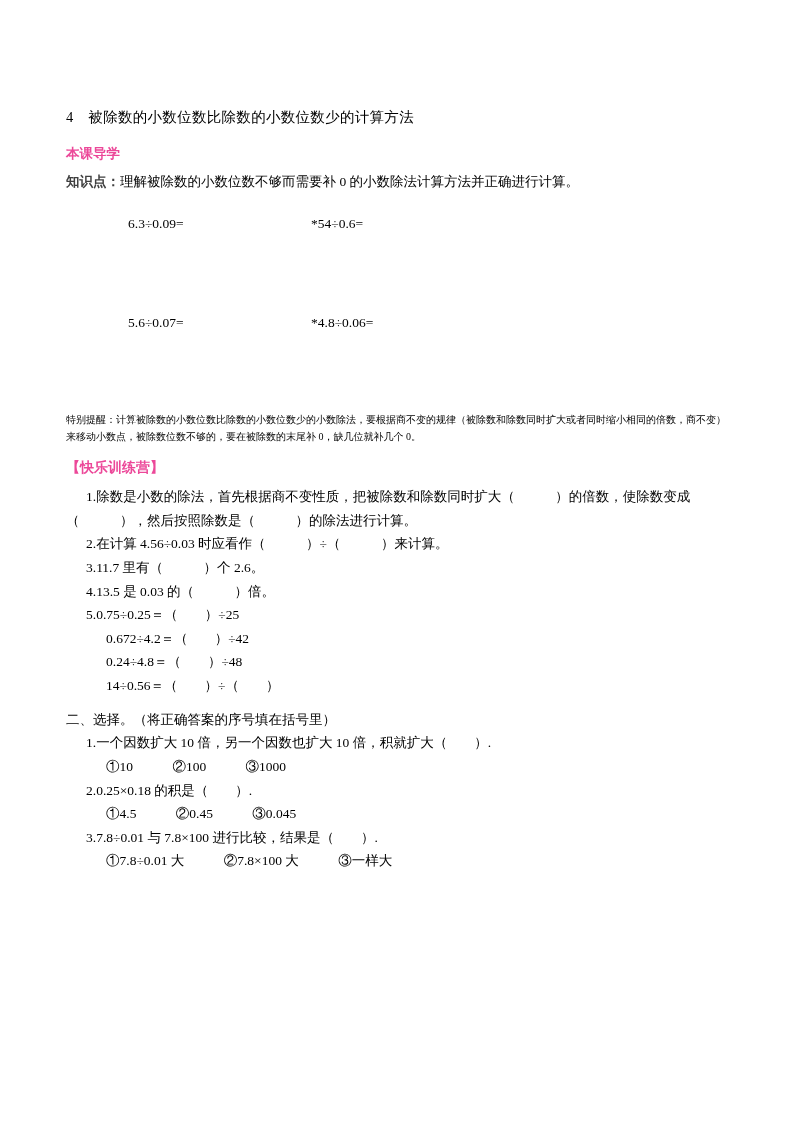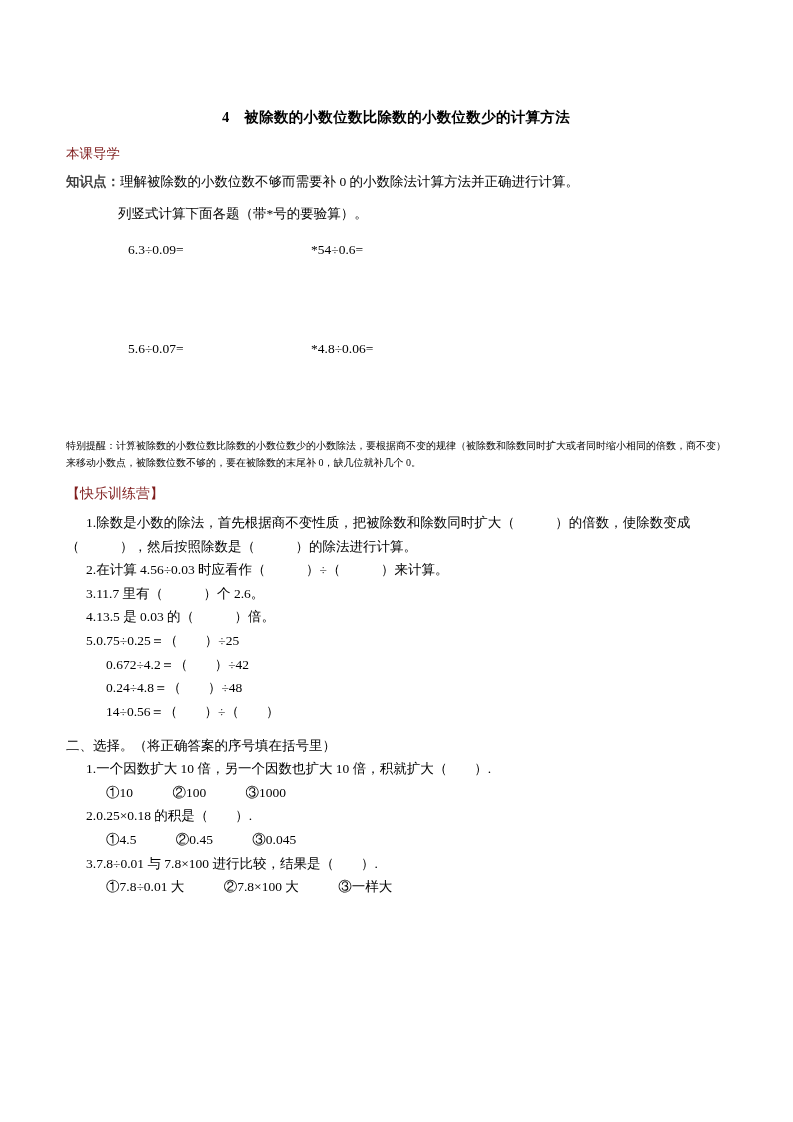--- a/index.html
+++ b/index.html
@@ -22,28 +22,27 @@
     box-sizing: border-box;
   }
   .content {
     position: absolute;
     left: 66px;
     top: 108px;
     width: 660px;
   }
   .doc-title {
     font-size: 14.5px;
-    font-weight: bold;
-    text-align: center;
+    font-weight: normal;
     margin: 0 0 18px 0;
     letter-spacing: 0.3px;
   }
   .section-label {
-    color: #7f1d1d;
-    font-weight: normal;
+    color: #ec4899;
+    font-weight: bold;
     font-size: 13.5px;
     margin: 0 0 8px 0;
   }
   .section-label.red-bracket {
     font-size: 14px;
     margin-top: 14px;
     margin-bottom: 8px;
   }
   .para {
     font-size: 13.5px;
@@ -119,21 +118,20 @@
     <div class="doc-title">4　被除数的小数位数比除数的小数位数少的计算方法</div>
 
     <div class="section-label">本课导学</div>
 
     <div class="para">
       <span class="lead">知识点：</span><span>理解被除数的小数位数不够而需要补 0 的小数除法计算方法并正确进行计算。</span>
     </div>
 
     <div class="block-gap-6"></div>
 
-    <div class="para indent-1">列竖式计算下面各题（带*号的要验算）。</div>
 
     <div class="block-gap-10"></div>
 
     <div class="row-exercise">
       <span>6.3÷0.09=</span>
       <span class="col2">*54÷0.6=</span>
     </div>
 
     <div class="gap-tall"></div>
 

